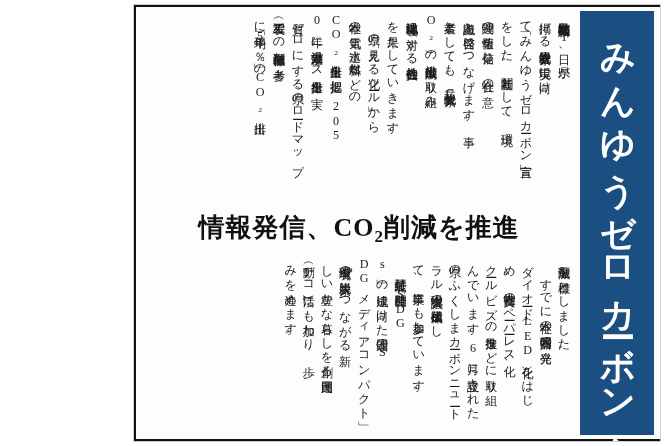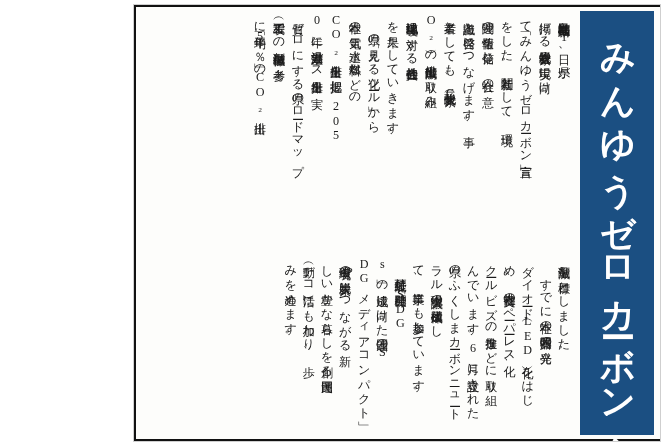--- a/index.html
+++ b/index.html
@@ -189,20 +189,23 @@
       <div class="vcol">を果たしていきます。</div>
       <div class="vcol">　県の「見える化ツール」から</div>
       <div class="vcol">本社の電気、水道、燃料などの</div>
       <div class="vcol">CO₂排出量を把握し、205</div>
       <div class="vcol">0年に温室効果ガス排出量を実</div>
       <div class="vcol">質ゼロにする県のロードマップ</div>
       <div class="vcol">（工程表）での削減目標値を参考</div>
       <div class="vcol">に「年平均5％」のCO₂排出</div>
     </div>
 
+    <div class="headline">
+      <div class="headline-text"><span>情報発信、CO</span><span class="sub">2</span><span>削減を推進</span></div>
+    </div>
 
     <div class="bottom-col-block">
       <div class="vcol-b">量削減を目標としました。</div>
       <div class="vcol-b">　すでに本社の照明器具の発光</div>
       <div class="vcol-b">ダイオード（LED）化をはじ</div>
       <div class="vcol-b">め、社内文書のペーパーレス化、</div>
       <div class="vcol-b">クールビズの推進などに取り組</div>
       <div class="vcol-b">んでいます。6月に設立された</div>
       <div class="vcol-b">県のふくしまカーボンニュート</div>
       <div class="vcol-b">ラル実現会議の構成団体とし</div>

